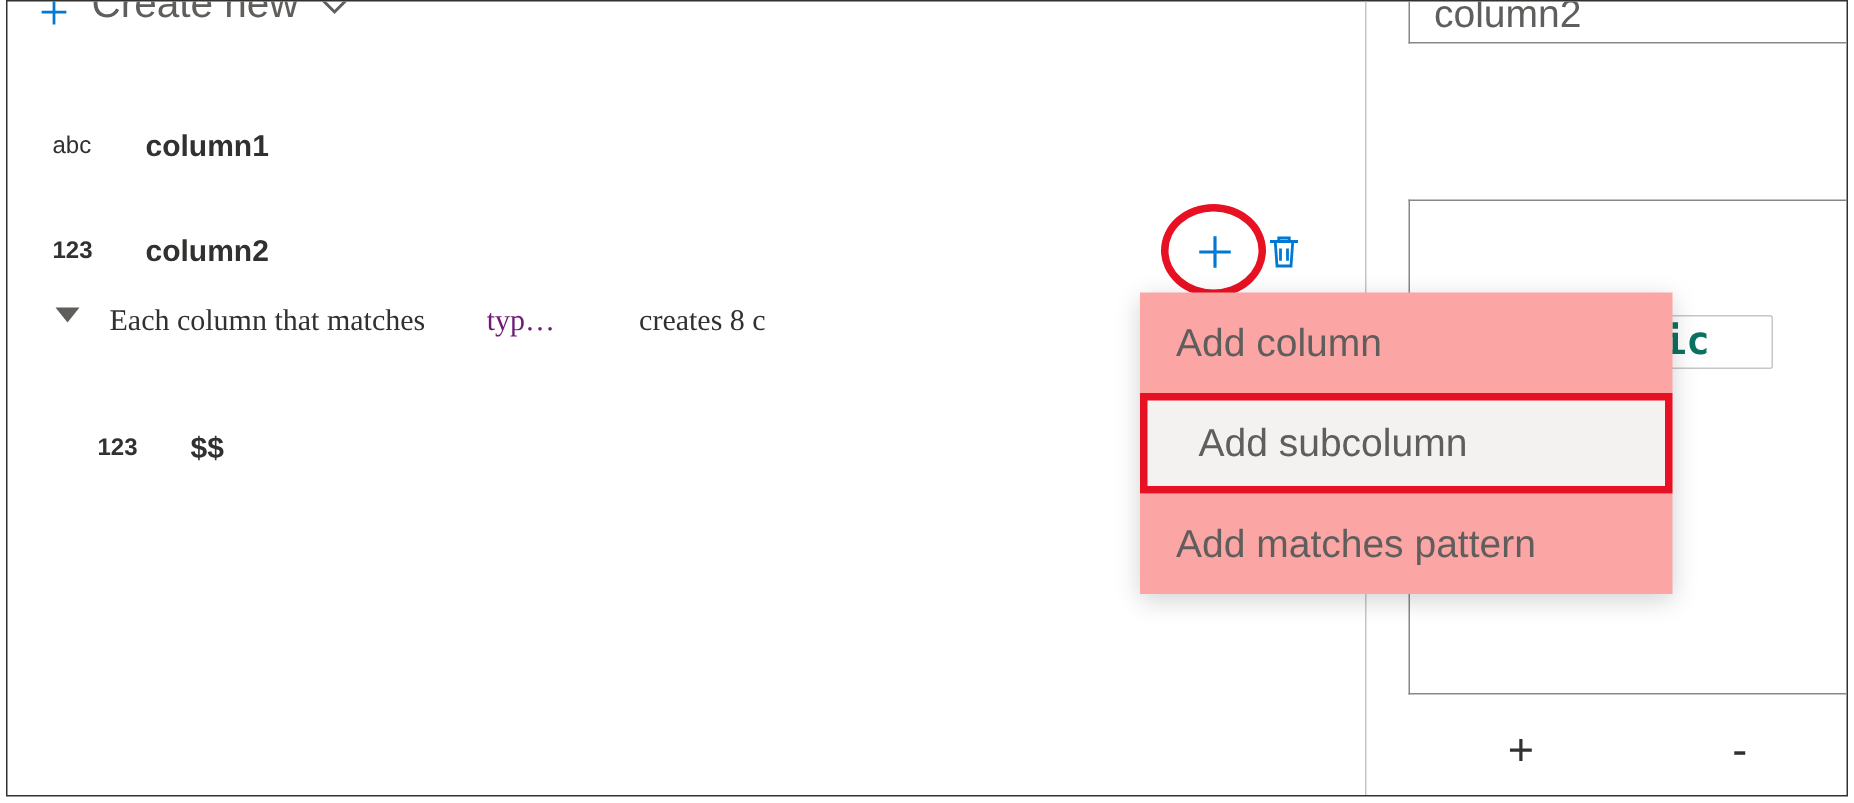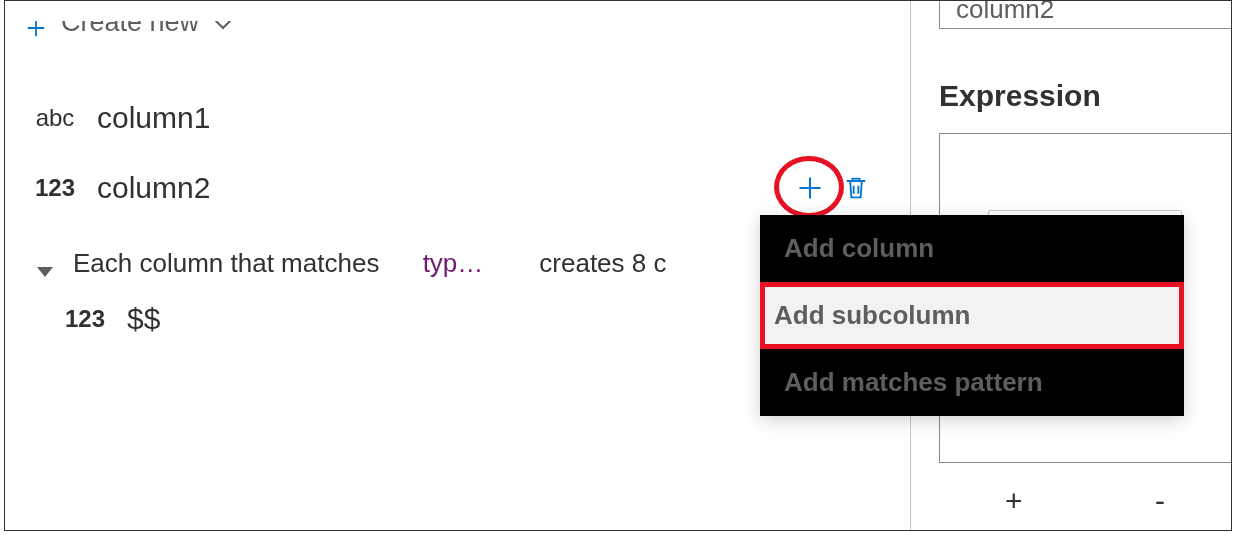--- a/index.html
+++ b/index.html
@@ -17,21 +17,20 @@
       position: absolute;
       left: 4px; top: 0; right: 4px; bottom: 4px;
       border: 1px solid #323130;
       display: flex;
     }
     
     .left {
       width: 905px;
       position: relative;
       padding-top: 0;
-      margin-top: 20px;
     }
     .create-row {
       display: flex;
       align-items: center;
       gap: 14px;
       padding: 0 20px 10px 20px;
       height: 24px;
       overflow: hidden;
     }
     .plus-lg {
@@ -52,29 +51,29 @@
       top: -4px;
     }
     .col-row {
       display: flex;
       align-items: center;
       gap: 22px;
       padding: 0 30px;
       height: 70px;
     }
     .type-badge {
-      font-size: 24px;
+      font-size: 16px;
       font-weight: 600;
       color: #323130;
       width: 40px;
-      text-align: center;
     }
     .type-badge.abc { font-weight: 400; }
     .col-name {
-      font-size: 30px;
+      font-size: 20px;
+      font-weight: bold;
     }
     .row2-actions {
       margin-left: auto;
       display: flex;
       align-items: center;
       gap: 18px;
       padding-right: 10px;
       position: relative;
     }
     .action-plus, .action-del {
@@ -85,60 +84,60 @@
     .circle-highlight {
       position: absolute;
       left: -22px; top: -18px;
       width: 70px; height: 62px;
       border: 5px solid #e81123;
       border-radius: 50%;
       pointer-events: none;
     }
     .pattern-row {
       display: flex;
-      align-items: flex-end;
+      align-items: flex-start;
       gap: 18px;
       padding: 0 30px;
       height: 56px;
-      font-size: 26px;
+      font-size: 20px;
+      font-family: Liberation Serif, serif;
     }
     .caret-down {
       width: 20px; height: 14px;
       color: #605e5c;
     }
     .typ-link { color: #701a75; }
     .sub-row {
       display: flex;
       align-items: center;
       gap: 22px;
       padding: 0 30px 0 60px;
       height: 60px;
       margin-top: 10px;
     }
     
     .menu {
       position: absolute;
       left: 755px;
       top: 194px;
-      width: 424px;
-      background: #000000;
+      width: 355px;
+      background: #fca5a5;
       box-shadow: 0 4px 16px rgba(0,0,0,0.18);
       z-index: 10;
-      font-weight: bold;
     }
     .menu-item {
       padding: 18px 24px;
       font-size: 26px;
       color: #605e5c;
       cursor: pointer;
     }
     .menu-item.hovered { background: #f3f2f1; }
     .menu-item-highlight {
       border: 5px solid #e81123;
-      padding: 13px 9px;
+      padding: 13px 34px;
     }
     
     .right {
       flex: 1;
       border-left: 1px solid #c8c6c4;
       padding: 0 0 0 28px;
       position: relative;
       overflow: hidden;
     }
     .name-input {
@@ -250,21 +249,20 @@
       <div class="menu-item">Add column</div>
       <div class="menu-item hovered menu-item-highlight">Add subcolumn</div>
       <div class="menu-item">Add matches pattern</div>
     </div>
   </div>
 
   <div class="right">
     <div class="name-input">
       <span>column2</span>
     </div>
-    <div class="expr-label">Expression</div>
     <div class="expr-box">
       <span class="expr-chip">
         <span style="visibility:hidden">somelo</span><span style="color:#605e5c;font-weight:400">g</span><span>ic</span>&nbsp;&nbsp;
       </span>
     </div>
     <div class="plus-minus">
       <span class="pm-btn">+</span>
       <span class="pm-btn">-</span>
     </div>
   </div>

